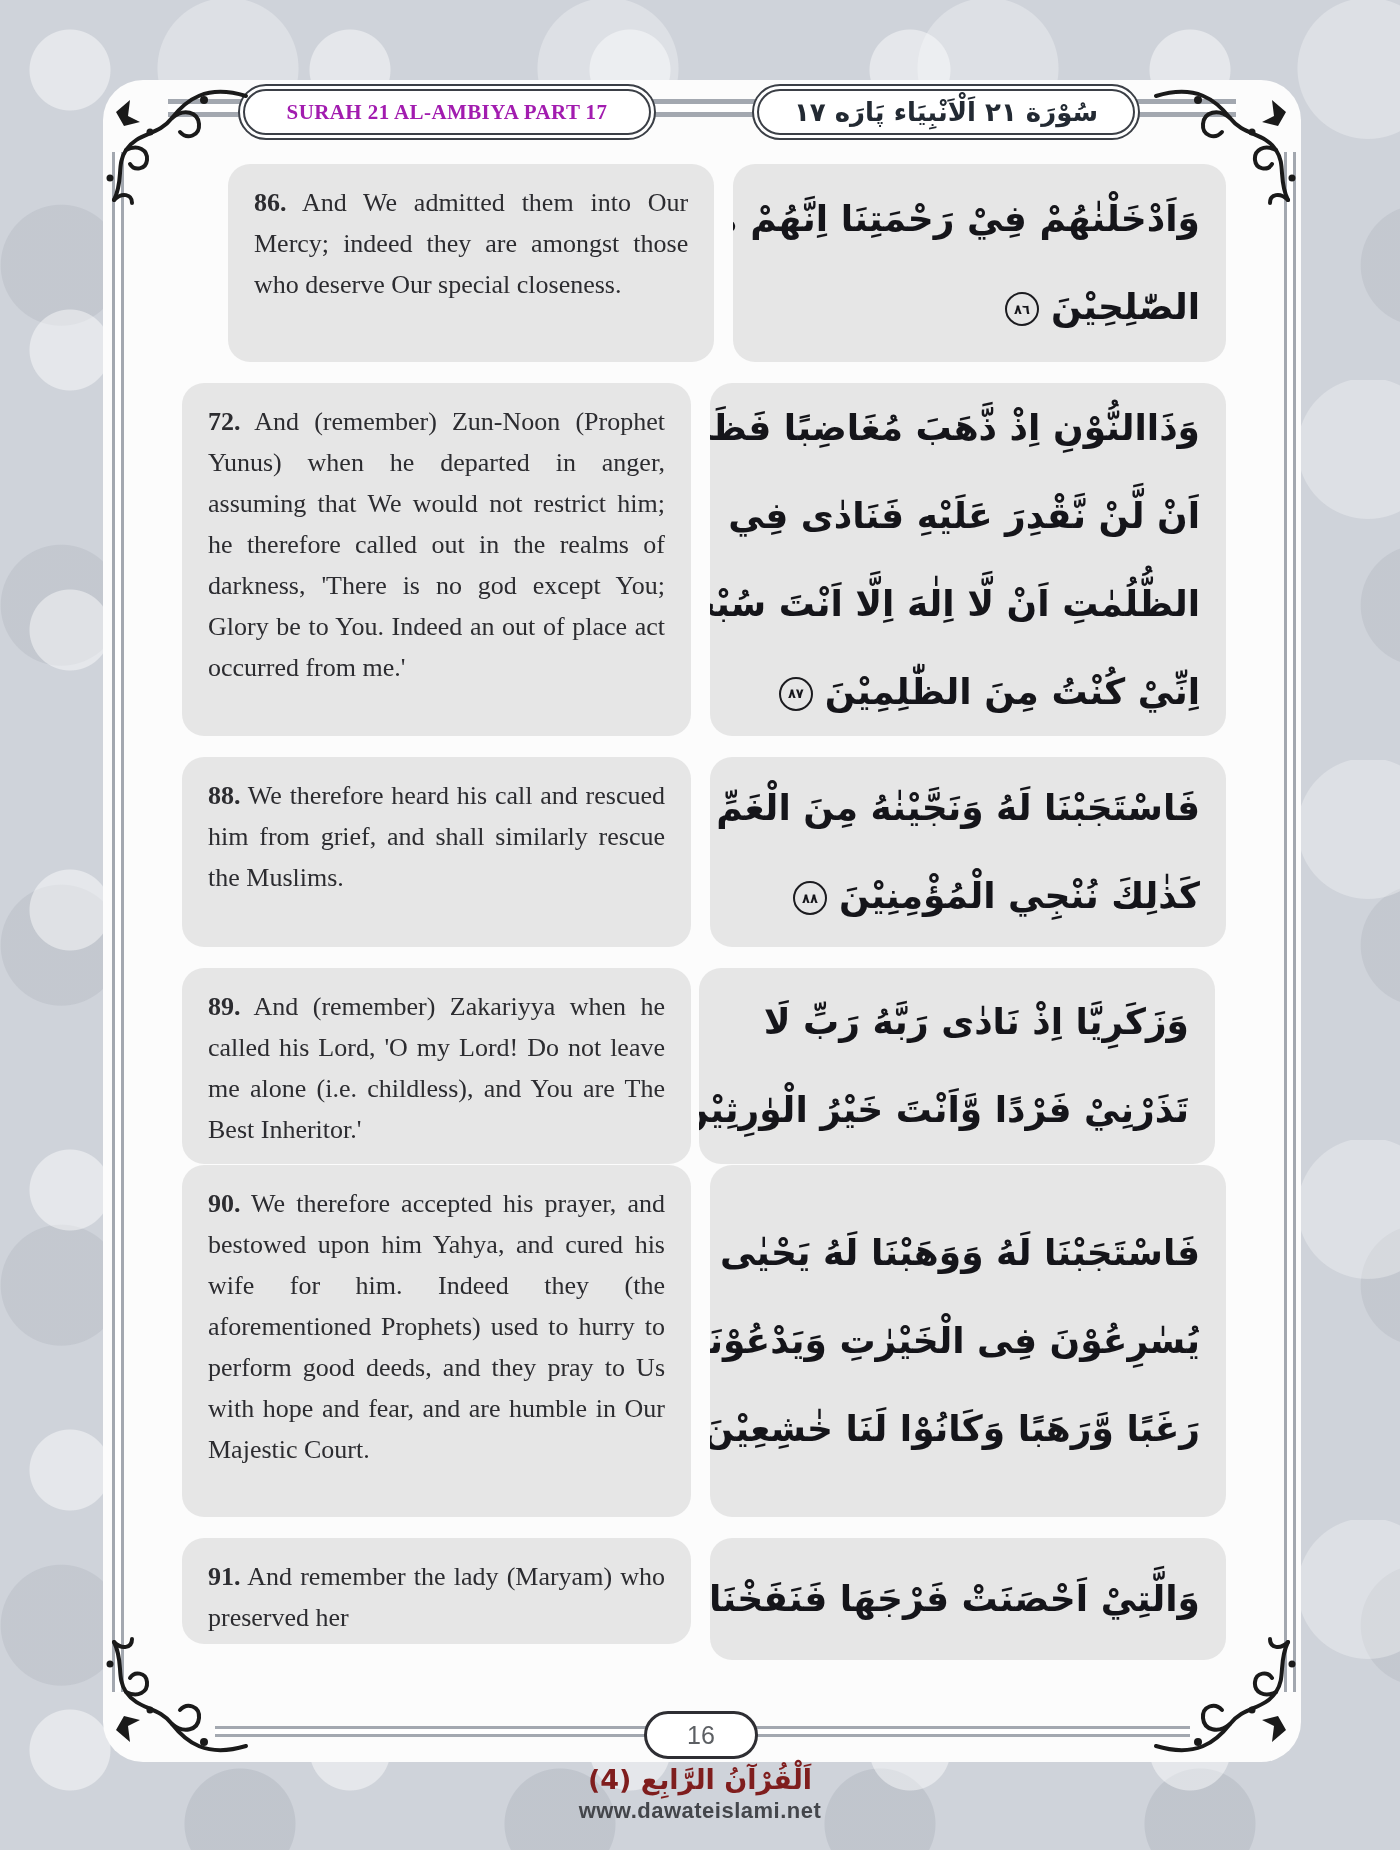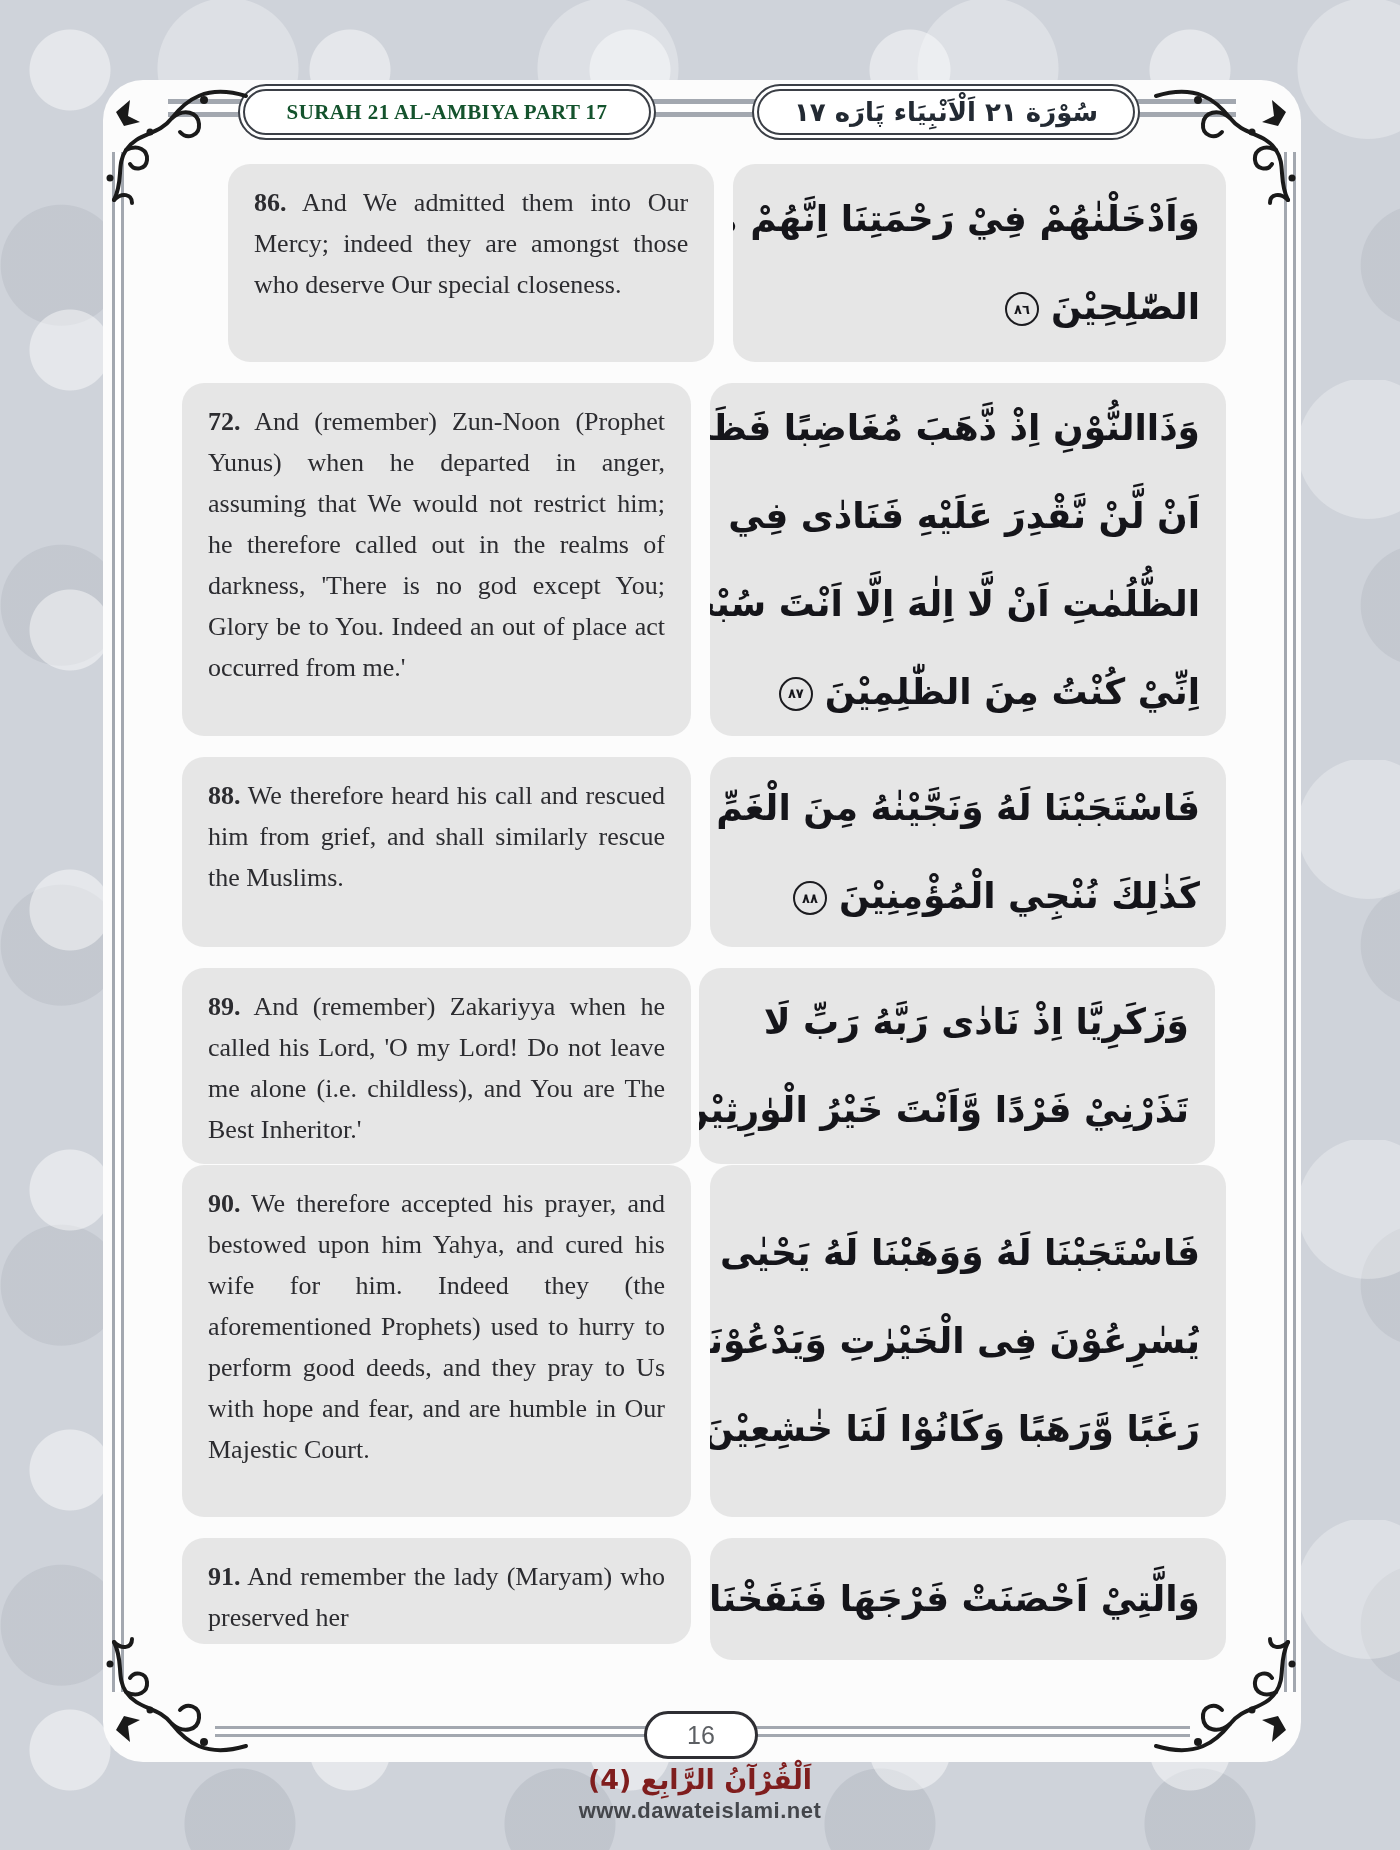--- a/index.html
+++ b/index.html
@@ -31,21 +31,21 @@
   .bottombar{
     position:absolute;left:215px;top:1726px;width:975px;height:5px;z-index:2;
     background:#fff;border-top:3px solid #a3a8b0;border-bottom:3px solid #a3a8b0;
   }
   .banner{
     position:absolute;top:84px;height:56px;box-sizing:border-box;z-index:4;
     border:7px double #3b3f46;border-radius:28px;background:#fff;
     display:flex;align-items:center;justify-content:center;
   }
   .banner.en{left:238px;width:418px;font-weight:bold;font-size:21px;
-    color:#14532d;letter-spacing:.4px;font-family:"Liberation Serif",serif;}
+    color:#a21caf;letter-spacing:.4px;font-family:"Liberation Serif",serif;}
   .banner.ar{left:752px;width:388px;font-weight:bold;font-size:26px;
     color:#232a33;font-family:"DejaVu Sans",sans-serif;direction:rtl;}
   .rows{position:absolute;left:182px;top:164px;width:1044px;z-index:3;
     display:flex;flex-direction:column;gap:21px;}
   .row{display:flex;gap:19px;}
   .en-block{
     width:509px;box-sizing:border-box;background:#e6e6e6;border-radius:22px;
     padding:18px 26px 0 26px;overflow:hidden;
     font-size:26px;line-height:41px;color:#2c2c30;text-align:justify;
     font-family:"Liberation Serif",serif;

